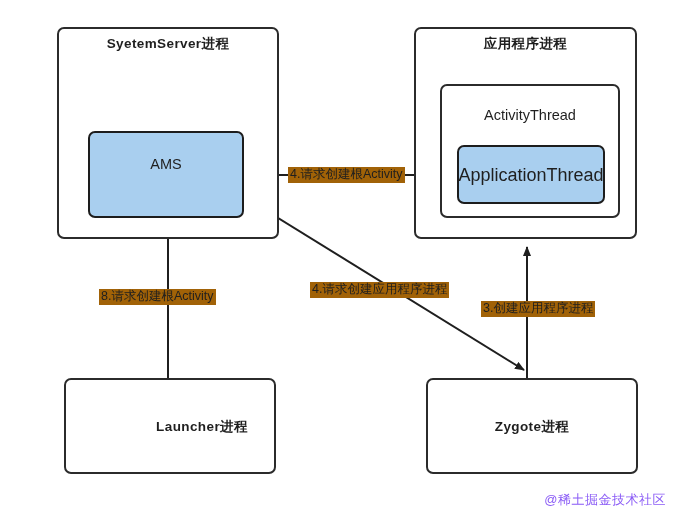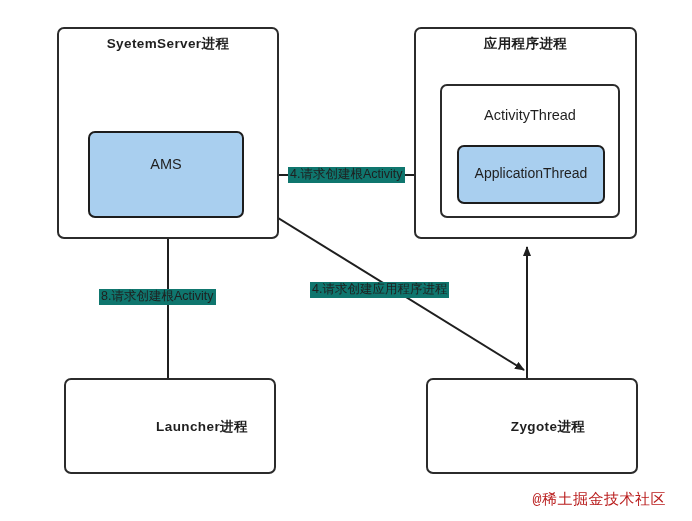--- a/index.html
+++ b/index.html
@@ -49,33 +49,32 @@
   }
   .plain-label {
     font-size: 14.5px;
     font-weight: normal;
   }
   .edge-label {
     position: absolute;
     white-space: nowrap;
     font-size: 12.5px;
     color: #1f1f1f;
-    background: #0f766e;
+    background: #a16207;
     padding: 0 2px;
     line-height: 1.25;
   }
   .watermark {
     position: absolute;
     right: 14px;
     bottom: 12px;
-    font-size: 15px;
-    color: #b91c1c;
+    font-size: 13px;
+    color: #8b5cf6;
     white-space: nowrap;
     letter-spacing: 0.5px;
-    font-family: Liberation Mono, monospace;
   }
 </style>
 </head>
 <body>
 
 <div id="canvas">
 
   <svg id="diagram-svg" viewBox="0 0 692 521" xmlns="http://www.w3.org/2000/svg">
     <defs>
       <marker id="arrowhead" markerWidth="10" markerHeight="8" refX="9" refY="4" orient="auto" markerUnits="userSpaceOnUse">
@@ -98,30 +97,31 @@
   <div class="node-box blue" style="left:88px; top:131px; width:156px; height:87px;"></div>
   <div class="node-label plain-label" style="left:88px; top:156px; width:156px;">AMS</div>
 
   <div class="node-box" style="left:414px; top:27px; width:223px; height:212px;"></div>
   <div class="node-label title-label" style="left:414px; top:36px; width:223px;">应用程序进程</div>
 
   <div class="node-box" style="left:440px; top:84px; width:180px; height:134px;"></div>
   <div class="node-label plain-label" style="left:440px; top:100px; width:180px;margin-top:7px;">ActivityThread</div>
 
   <div class="node-box blue" style="left:457px; top:145px; width:148px; height:59px;"></div>
-  <div class="node-label plain-label" style="left:457px; top:165px; width:148px; font-size:14px;">ApplicationThread</div>
+  <div class="node-label plain-label" style="left:457px; top:165px; width:148px; font-size:18px;">ApplicationThread</div>
 
   <div class="node-box" style="left:64px; top:378px; width:212px; height:96px;"></div>
   <div class="node-label title-label" style="left:64px; top:419px; width:212px;margin-left:32px;">Launcher进程</div>
 
   <div class="node-box" style="left:426px; top:378px; width:212px; height:96px;"></div>
-  <div class="node-label title-label" style="left:426px; top:419px; width:212px;margin-left:16px;">Zygote进程</div>
+  <div class="node-label title-label" style="left:426px; top:419px; width:212px;">Zygote进程</div>
 
   <div class="edge-label" style="left:99px; top:289px;">8.请求创建根Activity</div>
 
   <div class="edge-label" style="left:310px; top:282px;">4.请求创建应用程序进程</div>
 
+  <div class="edge-label" style="left:481px; top:301px;">3.创建应用程序进程</div>
 
   <div class="edge-label" style="left:288px; top:167px;">4.请求创建根Activity</div>
 
   <div class="watermark">@稀土掘金技术社区</div>
 
 </div>
 
 </body></html>

